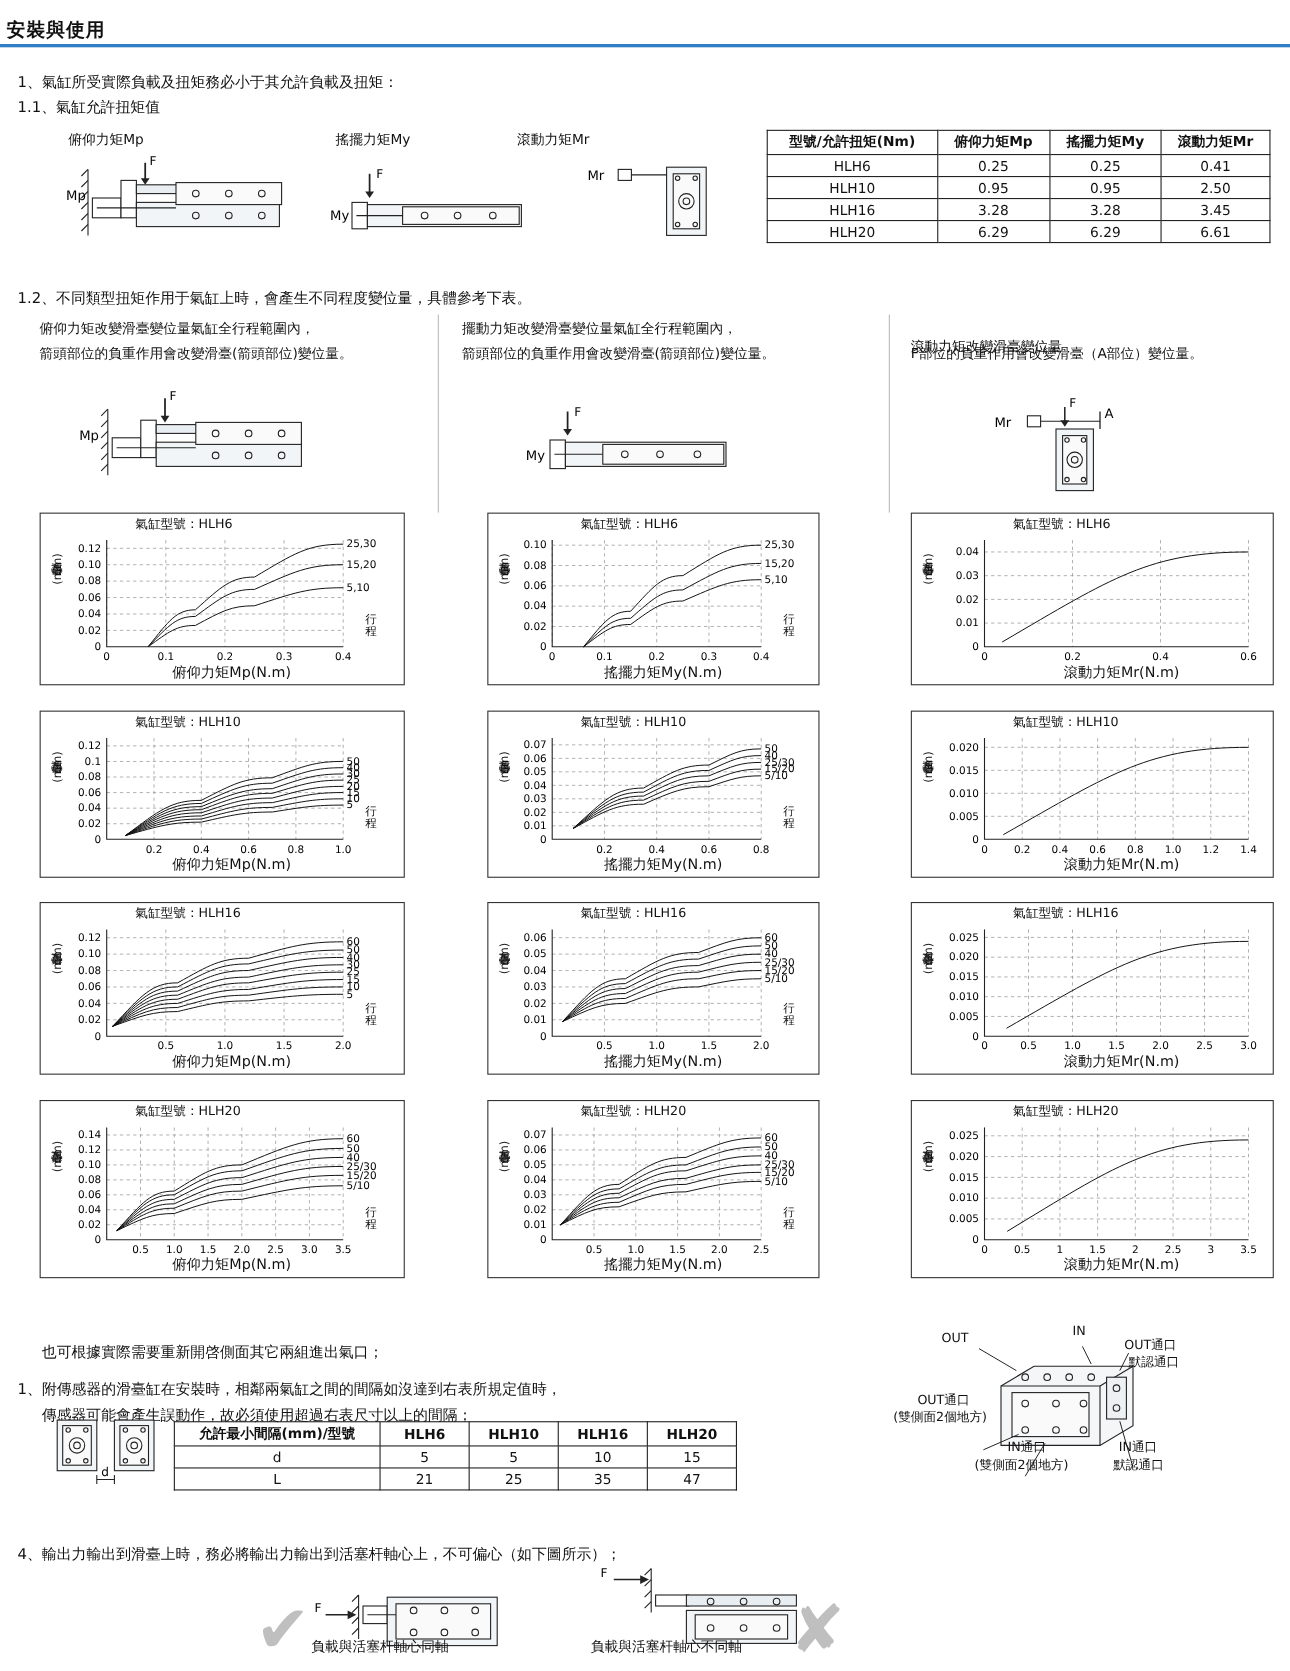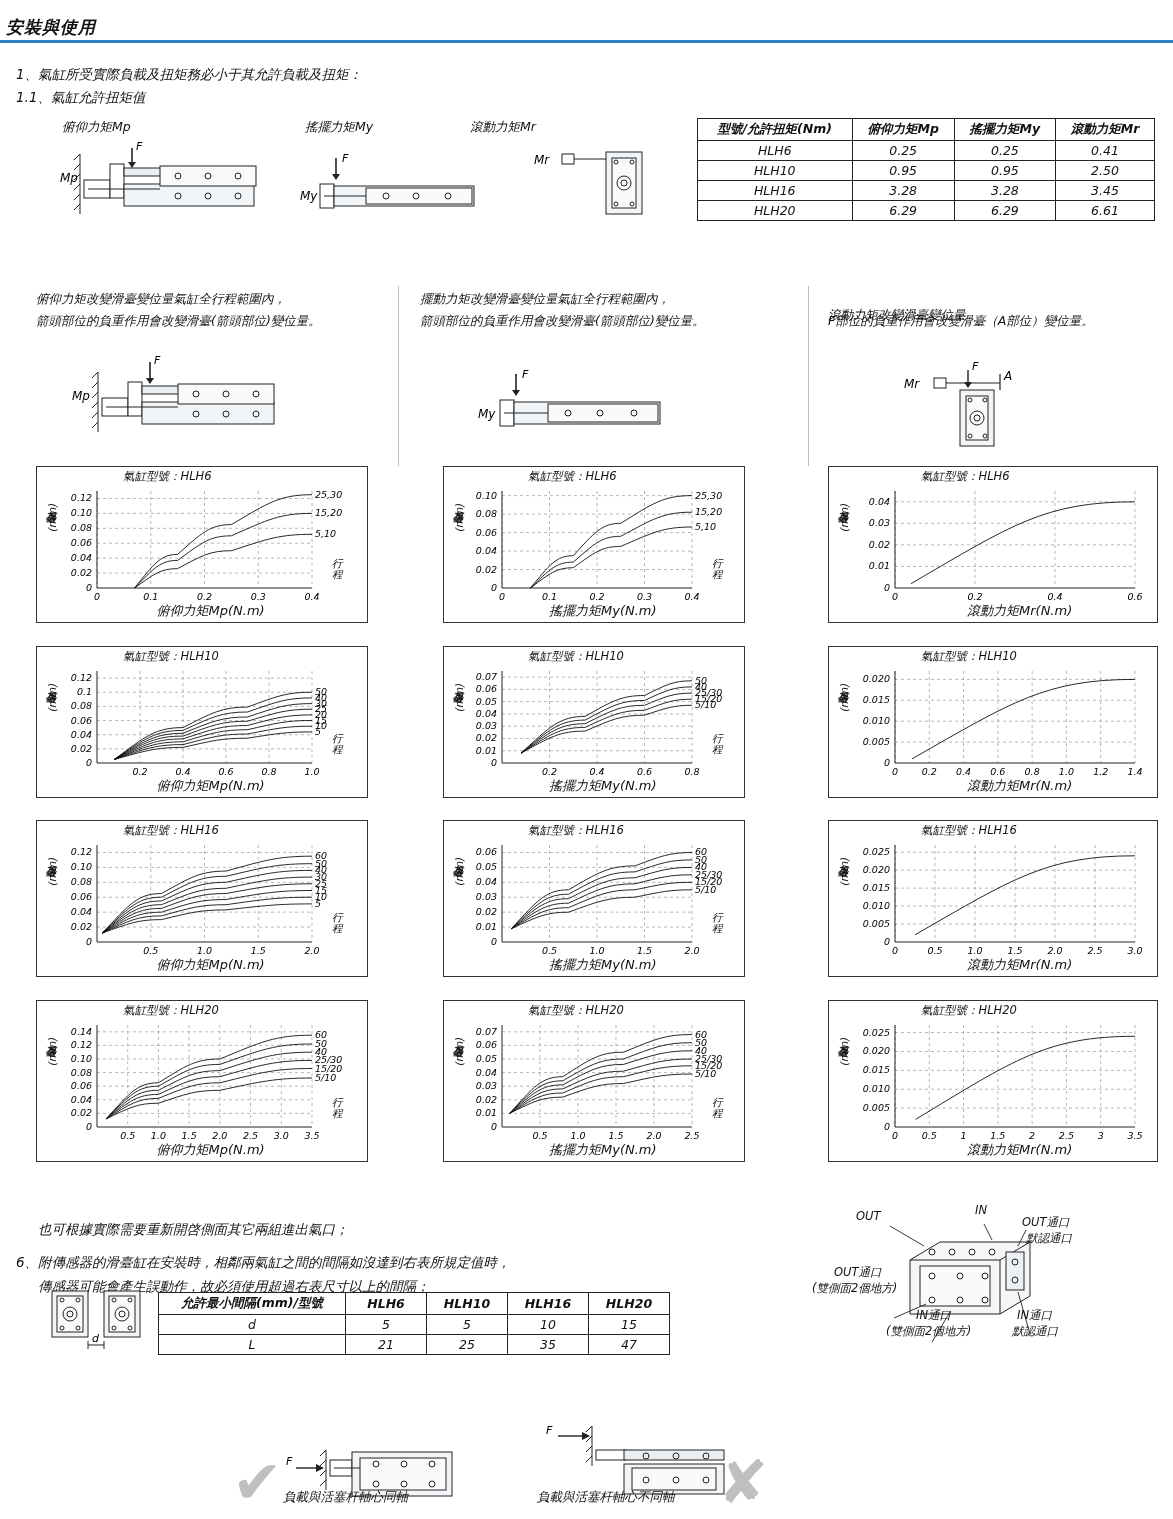--- a/index.html
+++ b/index.html
@@ -1,17 +1,17 @@
 <!DOCTYPE html>
 <html><head>
 <meta charset="utf-8">
 <style>
   html,body{margin:0;padding:0;}
   body{width:1173px;height:1519px;background:#ffffff;font-family:"DejaVu Sans","Liberation Sans",sans-serif;color:#111;position:relative;overflow:hidden;}
-  .page{position:relative;width:1173px;height:1345px;font-style:italic;}
+  .page{position:relative;width:1173px;height:1345px;}
 
   
   .hdr{position:absolute;left:0;top:14px;width:1173px;height:30px;}
   .hdr .bar{position:absolute;left:0;top:26px;width:1173px;height:3px;background:#2e7fc4;}
   .hdr .tagbox{position:absolute;left:0;top:0;height:26px;background:#ffffff;padding:0 10px 0 6px;display:flex;align-items:center;}
   .hdr .tag{font-size:17px;font-weight:bold;color:#111;letter-spacing:1px;}
 
   .txt{position:absolute;font-size:13.5px;color:#111;white-space:nowrap;}
   .txt.sm{font-size:12.5px;}
 
@@ -146,20 +146,21 @@
         </tr>
       <tr>
           <td>HLH20</td>
           <td>6.29</td>
           <td>6.29</td>
           <td>6.61</td>
         </tr>
     </tbody>
   </table>
 
+  <div class="txt" style="left:16px;top:262px;">1.2、不同類型扭矩作用于氣缸上時，會產生不同程度變位量，具體參考下表。</div>
 
   <div class="txt sm" style="left:36px;top:291px;">俯仰力矩改變滑臺變位量氣缸全行程範圍內，</div>
   <div class="txt sm" style="left:36px;top:313px;">箭頭部位的負重作用會改變滑臺(箭頭部位)變位量。</div>
   <div class="txt sm" style="left:420px;top:291px;">擺動力矩改變滑臺變位量氣缸全行程範圍內，</div>
   <div class="txt sm" style="left:420px;top:313px;">箭頭部位的負重作用會改變滑臺(箭頭部位)變位量。</div>
   <div class="txt sm" style="left:828px;top:291px;margin-top:16px;">滾動力矩改變滑臺變位量</div>
   <div class="txt sm" style="left:828px;top:313px;">F部位的負重作用會改變滑臺（A部位）變位量。</div>
 
   <div class="vline" style="left:398px;top:286px;height:180px;"></div>
   <div class="vline" style="left:808px;top:286px;height:180px;"></div>
@@ -699,22 +700,23 @@
           <path d="M66 24 L66 126 L306 126" stroke="#222" fill="none" stroke-width="1"></path>
           <path d="M86.6 118.4 C185.3 58.6, 218.2 35.3, 306.0 35.3" stroke="#111" fill="none" stroke-width="0.9"></path>
         </svg>
         <div class="chart-title" style="left: 88px; top: 2px;">氣缸型號：HLH20</div>
         <div class="axis-label-y" style="left: 8px; top: 36px;">變位量(mm)</div>
         <div class="axis-label-x" style="left: 138px; top: 140px;">滾動力矩Mr(N.m)</div>
       </div>
     </div>
 
   <div class="txt" style="left:38px;top:1221px;">也可根據實際需要重新開啓側面其它兩組進出氣口；</div>
-  <div class="txt" style="left:16px;top:1254px;">6、附傳感器的滑臺缸在安裝時，相鄰兩氣缸之間的間隔如沒達到右表所規定值時，</div>
+  <div class="txt" style="left:16px;top:1254px;">1、附傳感器的滑臺缸在安裝時，相鄰兩氣缸之間的間隔如沒達到右表所規定值時，</div>
   <div class="txt" style="left:38px;top:1278px;">傳感器可能會產生誤動作，故必須使用超過右表尺寸以上的間隔；</div>
+  <div class="txt" style="left:16px;top:1404px;">4、輸出力輸出到滑臺上時，務必將輸出力輸出到活塞杆軸心上，不可偏心（如下圖所示）；</div>
 
   <svg style="position:absolute;left:42px;top:1285px;" width="110" height="70" viewBox="0 0 110 70">
     <g stroke="#222" fill="none" stroke-width="1">
       <rect x="10" y="6" width="36" height="46" fill="#f2f5f7"></rect>
       <rect x="15" y="11" width="26" height="36" fill="#fafafa"></rect>
       <circle cx="28" cy="29" r="7"></circle>
         <circle cx="28" cy="29" r="3"></circle>
       <circle cx="20" cy="15" r="2"></circle>
         <circle cx="36" cy="15" r="2"></circle>
       <circle cx="20" cy="43" r="2"></circle>

